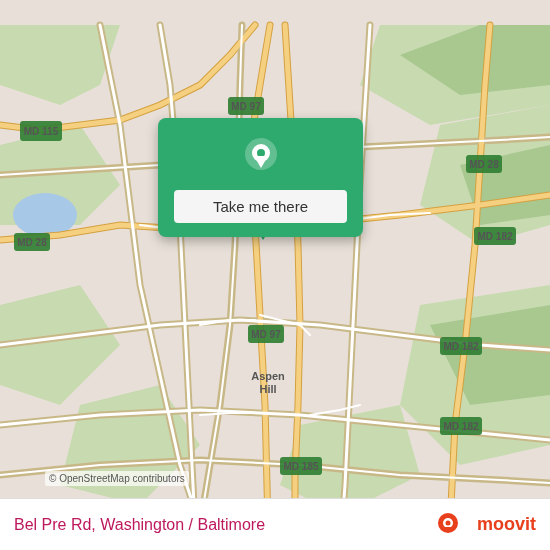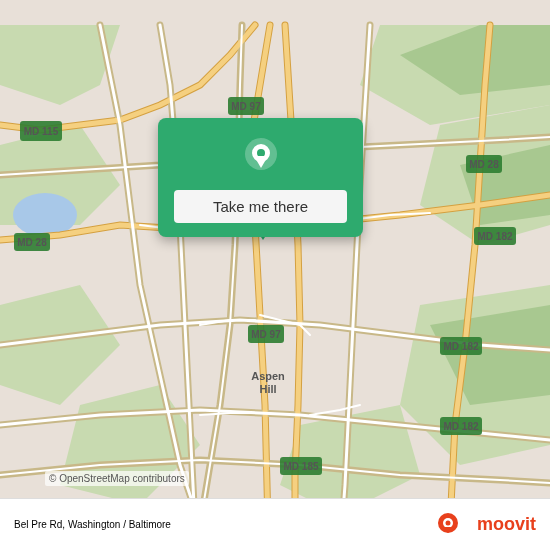--- a/index.html
+++ b/index.html
@@ -130,22 +130,22 @@
       padding: 10px 14px;
       display: flex;
       align-items: center;
       justify-content: space-between;
       border-top: 1px solid #ddd;
       z-index: 20;
       height: 52px;
     }
 
     #address-text {
-      font-size: 10px;
-      color: #000000;
+      font-size: 16px;
+      color: #be185d;
       font-weight: 400;
     }
 
     #moovit-logo {
       display: flex;
       align-items: center;
       gap: 15px;
     }
 
     #moovit-icon {

